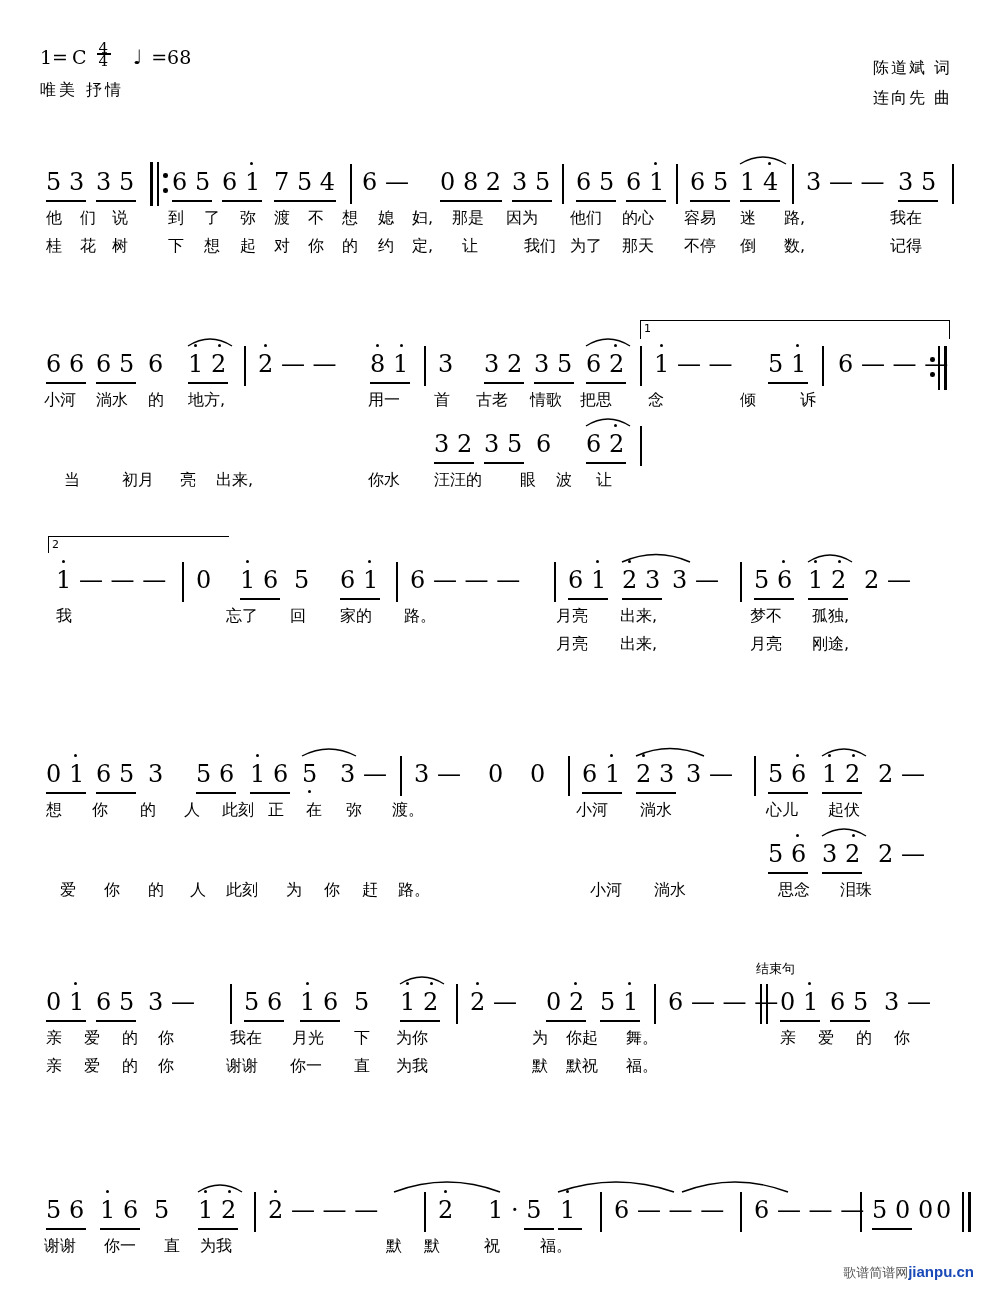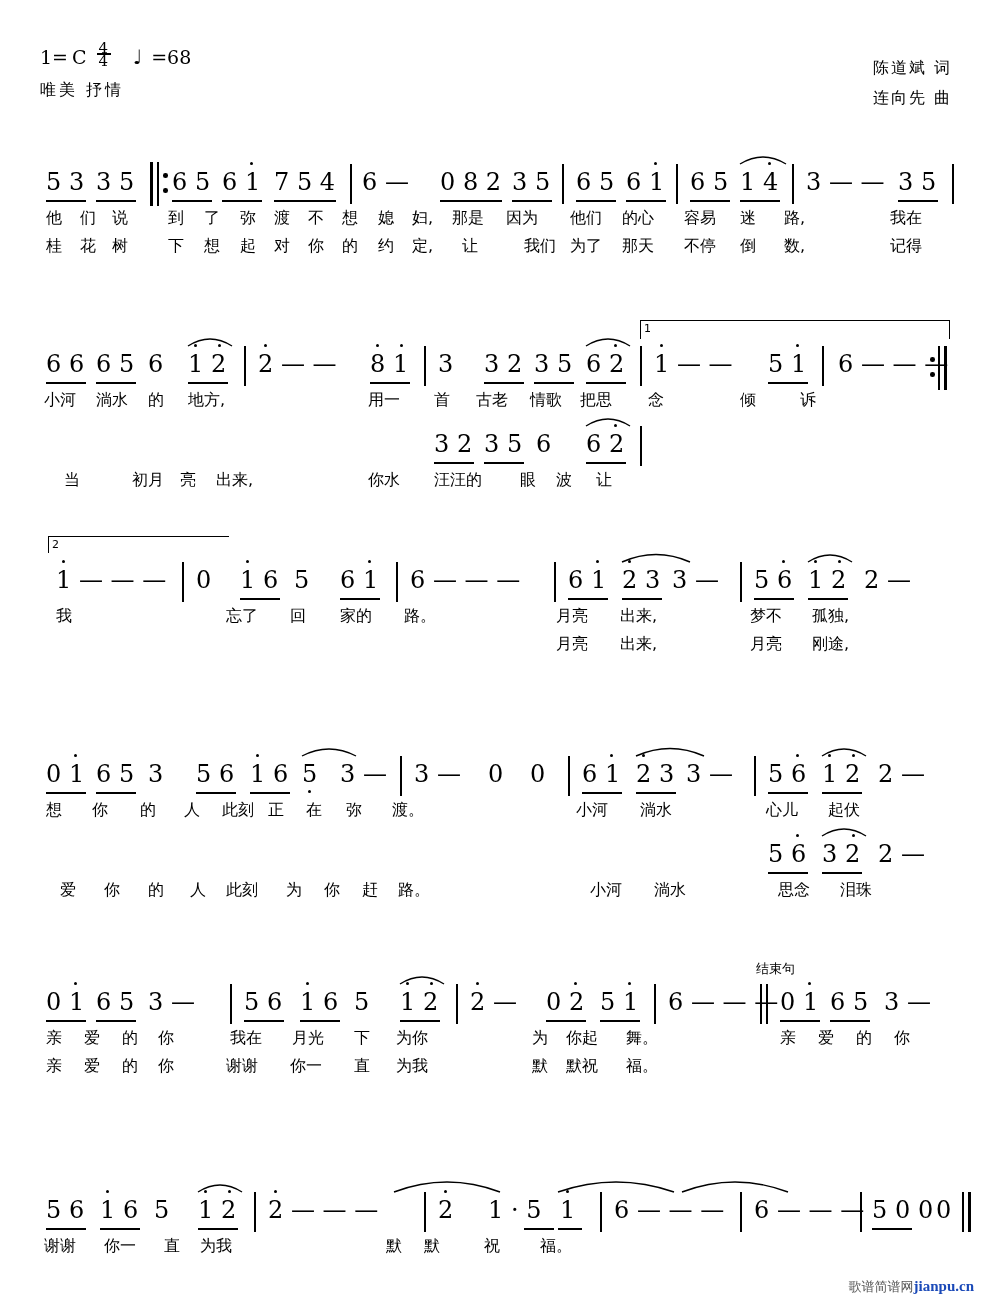--- a/index.html
+++ b/index.html
@@ -142,24 +142,24 @@
   .repeat .thin  { position:absolute; width:1.6px; background:#000; top:0; bottom:0; }
   .repeat .pd { position:absolute; width:4.6px; height:4.6px; border-radius:50%; background:#000; }
   .smalltext {
     position: absolute;
     font-size: 13px;
     font-family: "DejaVu Sans", "Liberation Sans", sans-serif;
   }
   .watermark {
     position: absolute;
     right: 26px;
-    bottom: 0;
+    bottom: 14px;
     font-size: 13px;
     color: #555;
-    font-family: Liberation Serif, serif;
+    font-family: Liberation Sans, sans-serif;
   }
   .watermark .jp { color: #1a49b8; font-weight: bold; font-size: 15px; }
 </style>
 </head>
 <body>
 
 <div class="sheet">
 
 
   <div class="keyline">
@@ -369,21 +369,21 @@
     <span class="dot" style="left:614px;top:94px;"></span>
     <span class="uline" style="left:586px;top:132px;width:40px;"></span>
     <span class="slur" style="left:584px;top:84px;">
       <svg width="48" height="14" viewBox="0 0 48 14">
           <path d="M2,12 Q24,-2 46,12" fill="none" stroke="#000" stroke-width="1.4"></path>
         </svg>
     </span>
     <span class="bar" style="left:640px;top:96px;height:40px;"></span>
 
     <span class="tok lyr" style="left:64px;top:140px;">当</span>
-    <span class="tok lyr" style="left:132px;top:140px;font-family:Liberation Mono, monospace;">初月</span>
+    <span class="tok lyr" style="left:122px;top:140px;font-family:Liberation Mono, monospace;">初月</span>
     <span class="tok lyr" style="left:180px;top:140px;">亮</span>
     <span class="tok lyr" style="left:216px;top:140px;">出来,</span>
     <span class="tok lyr" style="left:368px;top:140px;">你水</span>
     <span class="tok lyr" style="left:434px;top:140px;">汪汪的</span>
     <span class="tok lyr" style="left:520px;top:140px;">眼</span>
     <span class="tok lyr" style="left:556px;top:140px;">波</span>
     <span class="tok lyr" style="left:596px;top:140px;">让</span>
   </div>
 
   <div class="row" style="top:540px;height:130px;">

